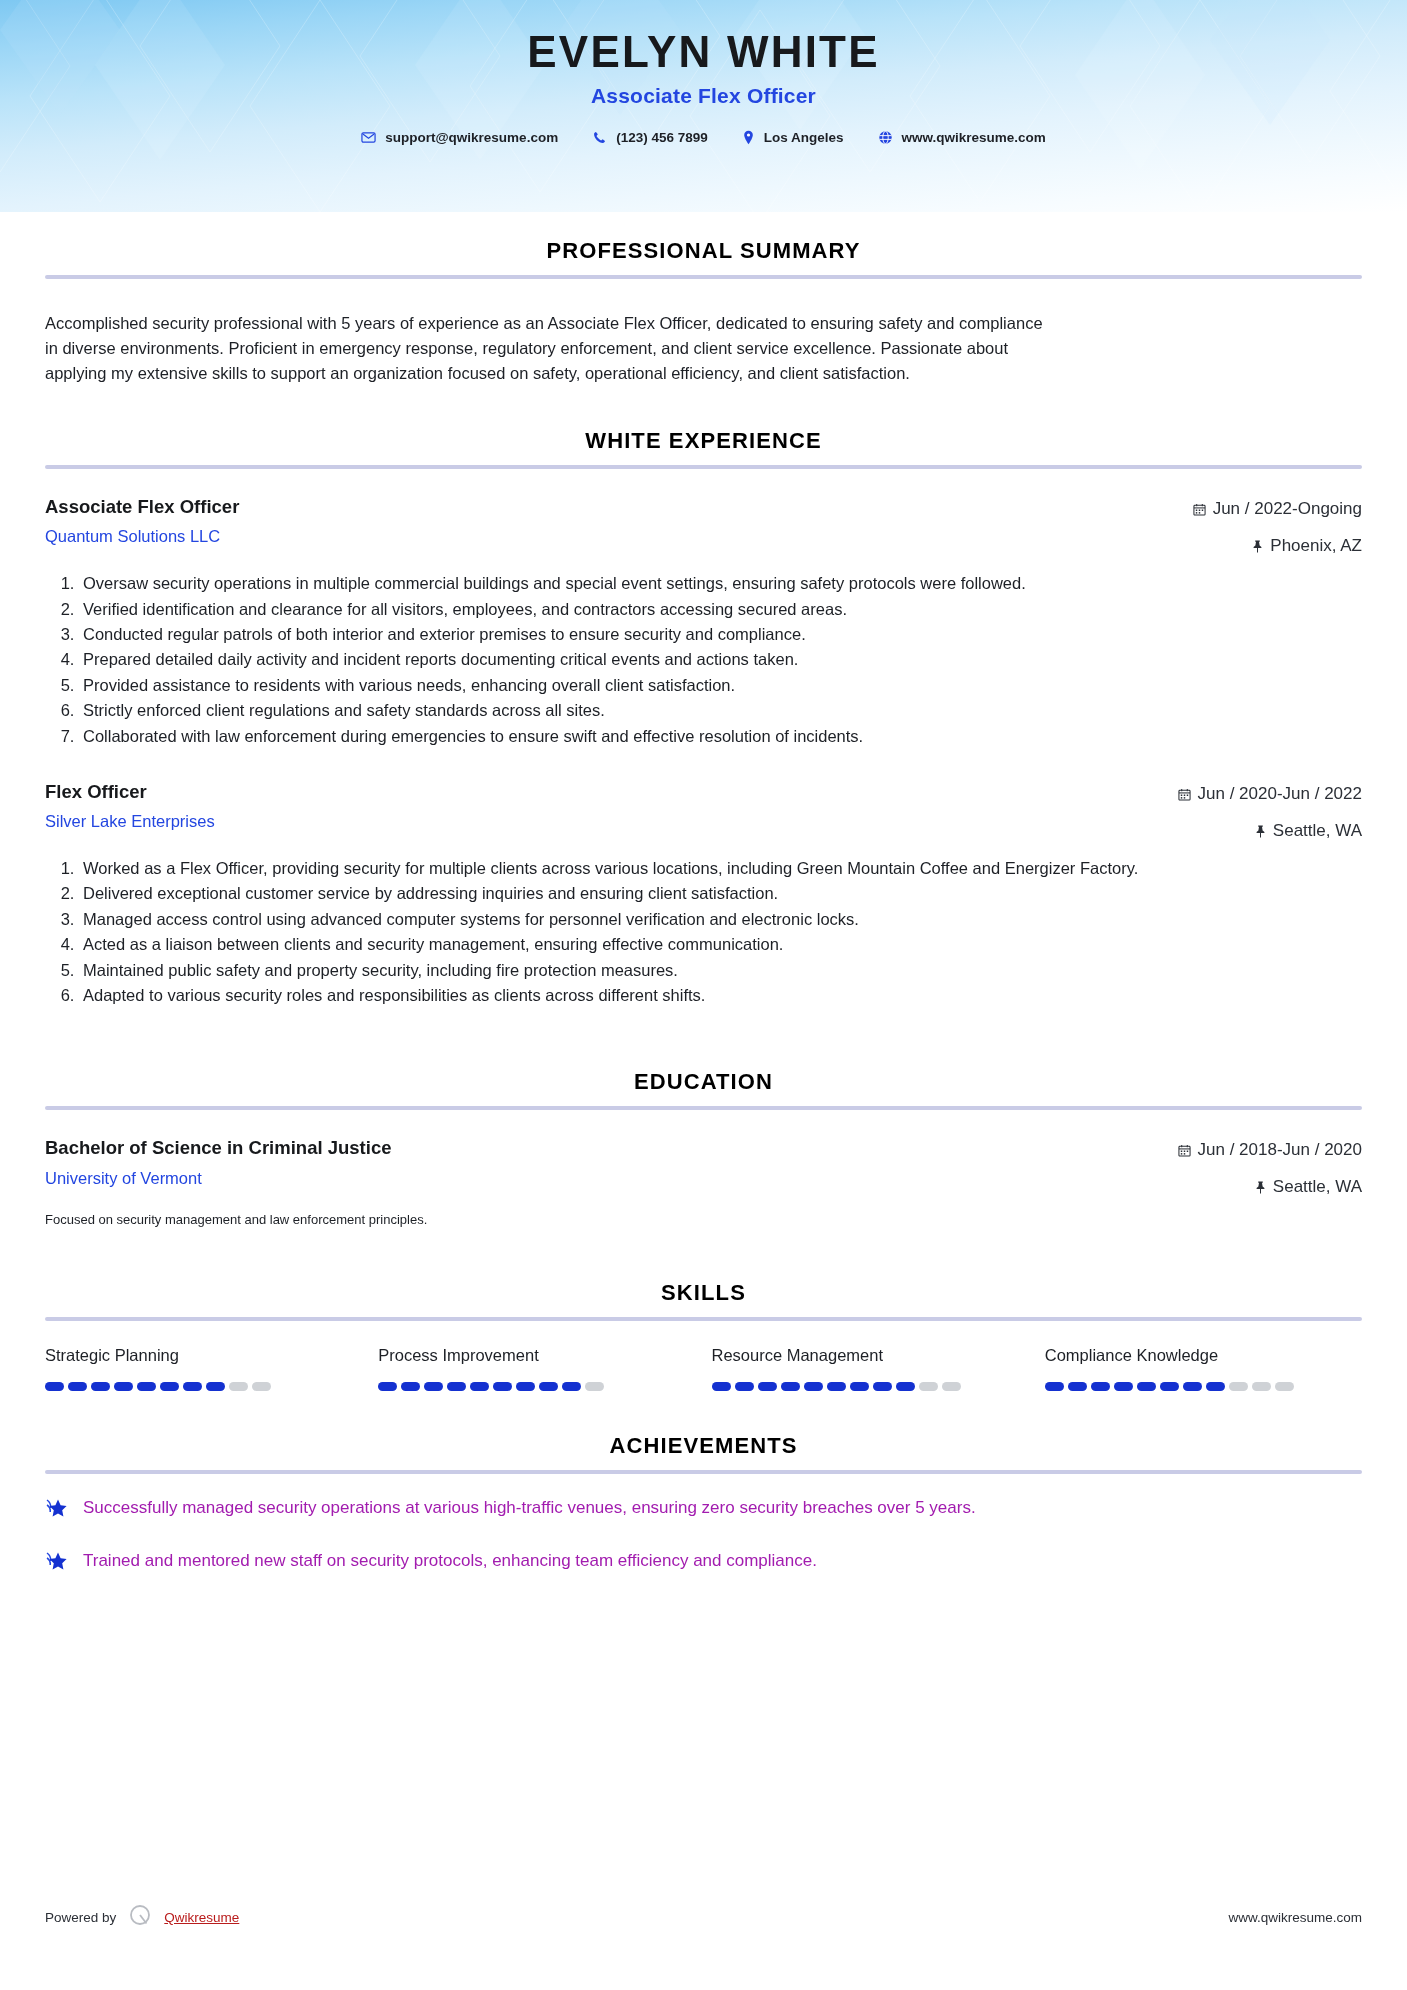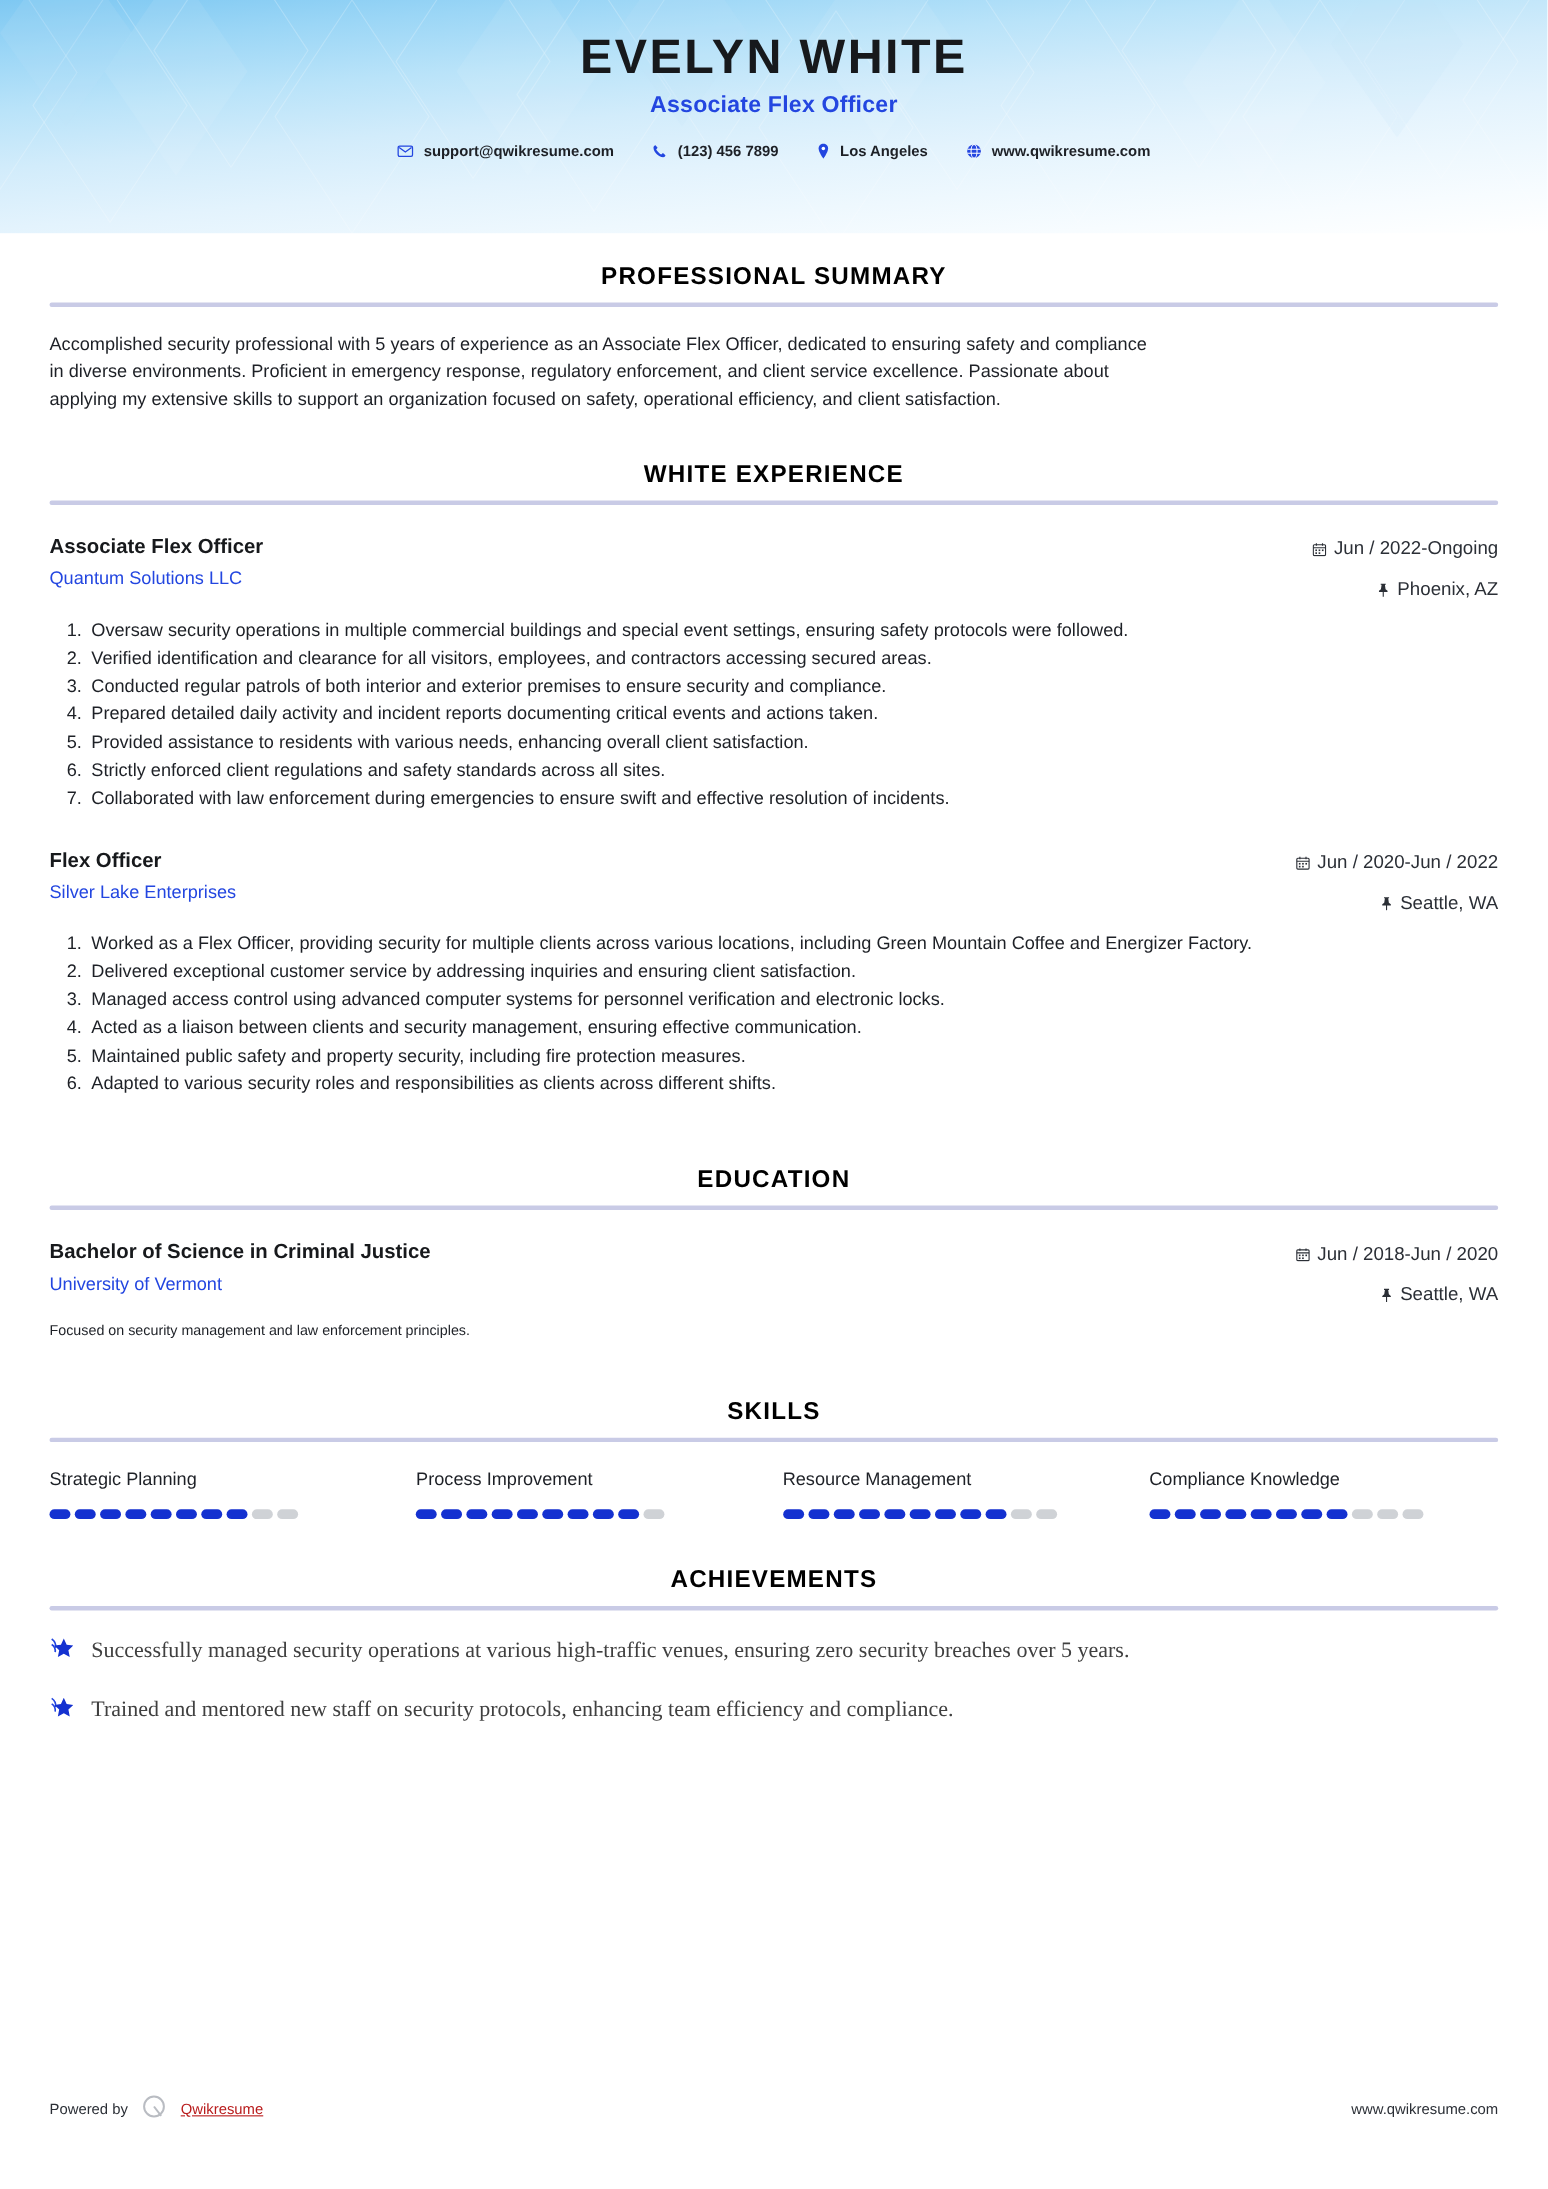--- a/index.html
+++ b/index.html
@@ -87,21 +87,21 @@
     color: #000000;
   }
   .section-rule {
     margin-top: 11px;
     height: 4px;
     border-radius: 2px;
     background: #c9cbe6;
   }
 
   .summary-text {
-    margin-top: 22px;
+    margin-top: 32px;
     font-size: 16.5px;
     line-height: 1.52;
     color: #1d2026;
     max-width: 1000px;
   }
 
   
   .entry { margin-top: 26px; }
   .entry-head {
     display: flex;
@@ -182,24 +182,23 @@
   
   .ach-list { margin-top: 22px; }
   .ach-item {
     display: flex;
     align-items: flex-start;
     gap: 16px;
     margin-bottom: 24px;
   }
   .ach-icon { flex: 0 0 auto; margin-top: 1px; }
   .ach-text {
-    font-size: 20px;
+    font-size: 17px;
     line-height: 1.45;
-    color: #404040;
-    font-family: Liberation Serif, serif;
+    color: #a21caf;
   }
 
   
   .footer {
     position: absolute;
     left: 45px;
     right: 45px;
     bottom: 58px;
     display: flex;
     justify-content: space-between;

